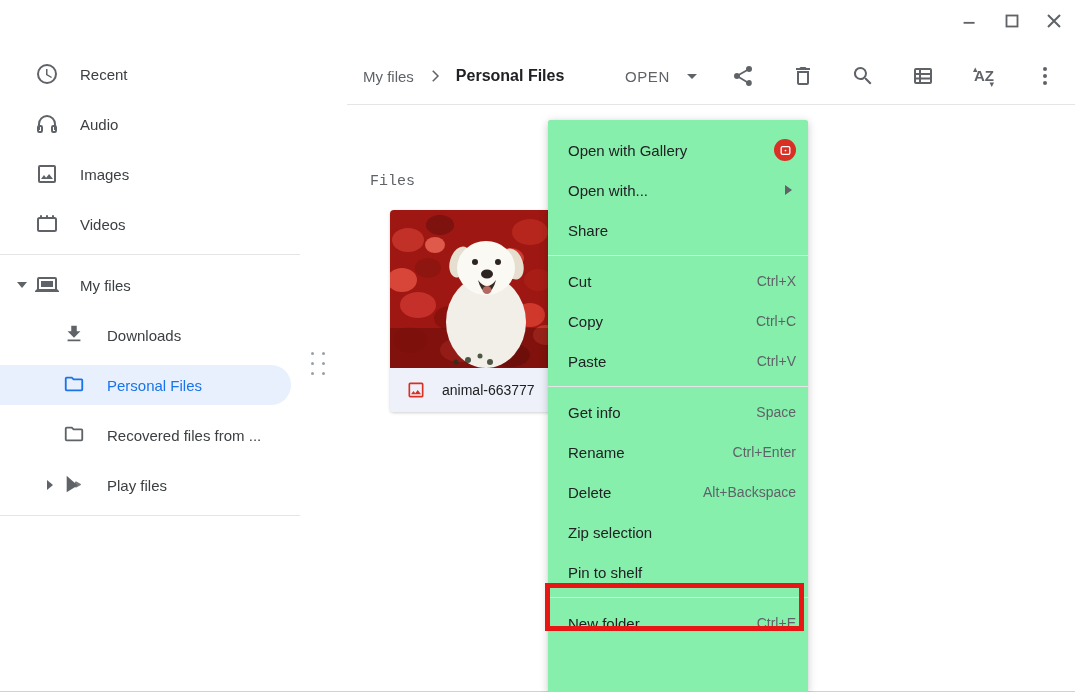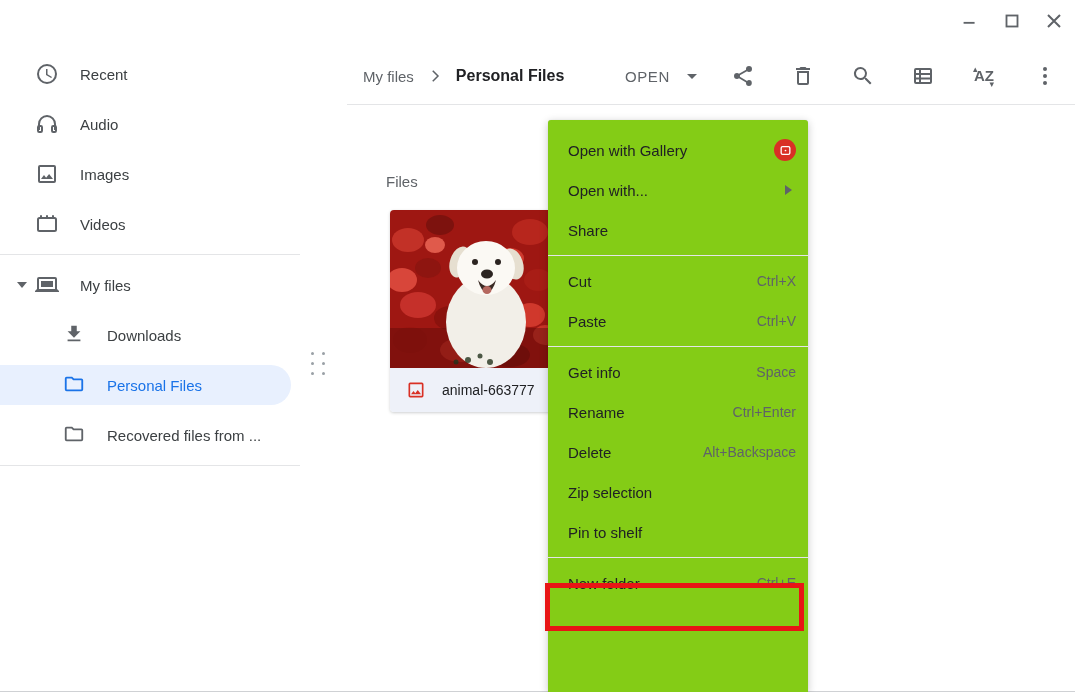--- a/index.html
+++ b/index.html
@@ -40,30 +40,30 @@
   .open-btn { position:absolute; left:270px; top:13px; height:30px; display:flex; align-items:center; gap:17px;
               font-size:15px; font-weight:500; letter-spacing:.6px; color:#5f6368; cursor:pointer; padding:0 8px; }
   .open-caret { width:0; height:0; border-left:5px solid transparent; border-right:5px solid transparent; border-top:5px solid #5f6368; }
   .tb-icons { position:absolute; right:18px; top:16px; display:flex; gap:36px; }
   .tb-icon { width:24px; height:24px; color:#5f6368; cursor:pointer; }
   .sort-az { font-size:15px; font-weight:700; color:#5f6368; position:relative; line-height:24px; text-align:center; width:26px; }
   .sort-az .up { position:absolute; top:-7px; left:2px; font-size:9px; }
   .sort-az .dn { position:absolute; bottom:-8px; right:3px; font-size:9px; }
 
   
-  .files-label { position:absolute; left:386px; top:173px; font-size:15px; font-weight:500; color:#5f6368; z-index:1; }
+  .files-label { position:absolute; left:370px; top:173px; font-size:15px; font-weight:500; color:#5f6368; z-index:1;font-family:Liberation Mono, monospace; }
   .file-card { position:absolute; left:390px; top:210px; width:178px; border-radius:4px; overflow:hidden;
                box-shadow:0 1px 3px rgba(60,64,67,.25); z-index:1; background:#fff; cursor:pointer; }
   .file-thumb { display:block; width:158px; height:158px; }
   .file-footer { height:44px; background:#eef1f9; display:flex; align-items:center; padding:0 0 0 16px; overflow:hidden; }
   .file-type-icon { width:20px; height:20px; flex:0 0 20px; color:#d93025; margin-right:16px; }
   .file-name { font-size:14px; color:#202124; white-space:nowrap; }
 
   
-  .ctx-menu { position:absolute; left:548px; top:120px; width:260px; height:572px; background:#84cc16;
+  .ctx-menu { position:absolute; left:548px; top:120px; width:260px; height:572px; background:#86efac;
               box-shadow:0 2px 8px rgba(0,0,0,.22), 0 0 1px rgba(0,0,0,.15); border-radius:3px 3px 0 0;
               padding-top:10px; z-index:10; overflow:hidden; }
   .ctx-item { height:40px; display:flex; align-items:center; justify-content:space-between;
               padding:0 12px 0 20px; font-size:15px; color:#202124; cursor:pointer; white-space:nowrap; }
   .ctx-item .shortcut { color:#5f6368; font-size:14px; }
   .ctx-item.highlight { background:#f1f3f4; }
   .ctx-divider { height:1px; background:#e4e5e7; margin:5px 0; }
   .gallery-badge { width:22px; height:22px; border-radius:50%; background:#d93025; display:flex; align-items:center; justify-content:center; color:#fff; }
   .submenu-arrow { width:0; height:0; border-top:5px solid transparent; border-bottom:5px solid transparent; border-left:7px solid #5f6368; margin-right:4px; }
 
@@ -168,20 +168,34 @@
 
     <div class="side-row child">
       <span class="icon">
         <svg viewBox="0 0 24 24" width="22" height="22" fill="currentColor">
             <path d="M20 6h-8l-2-2H4a2 2 0 0 0-2 2v12a2 2 0 0 0 2 2h16a2 2 0 0 0 2-2V8a2 2 0 0 0-2-2zm0 12H4V6h5.2l2 2H20v10z"></path>
           </svg>
       </span>
       <span class="lbl">Recovered files from ...</span>
     </div>
 
+    <div class="side-row child">
+      <span class="caret child-caret">
+        <svg width="6" height="10" viewBox="0 0 6 10">
+            <path d="M0 0v10l6-5z" fill="currentColor"></path>
+          </svg>
+      </span>
+      <span class="icon">
+        <svg viewBox="0 0 24 24" width="22" height="22" fill="currentColor">
+            <path d="M4 3v18l12-7.5L4 3z"></path>
+            <path d="M14 9l5 2.6a1 1 0 0 1 0 1.8L14 16l-3-3.5L14 9z" opacity=".85"></path>
+          </svg>
+      </span>
+      <span class="lbl">Play files</span>
+    </div>
 
     <div class="side-divider"></div>
 
   </nav>
 
   <div class="drag-dots">
     <i></i>
       <i></i>
       <i></i>
       <i></i>
@@ -309,20 +323,24 @@
       <span>Share</span>
     </div>
 
     <div class="ctx-divider"></div>
 
     <div class="ctx-item">
       <span>Cut</span>
       <span class="shortcut">Ctrl+X</span>
     </div>
     <div class="ctx-item">
+      <span>Copy</span>
+      <span class="shortcut">Ctrl+C</span>
+    </div>
+    <div class="ctx-item">
       <span>Paste</span>
       <span class="shortcut">Ctrl+V</span>
     </div>
 
     <div class="ctx-divider"></div>
 
     <div class="ctx-item">
       <span>Get info</span>
       <span class="shortcut">Space</span>
     </div>

